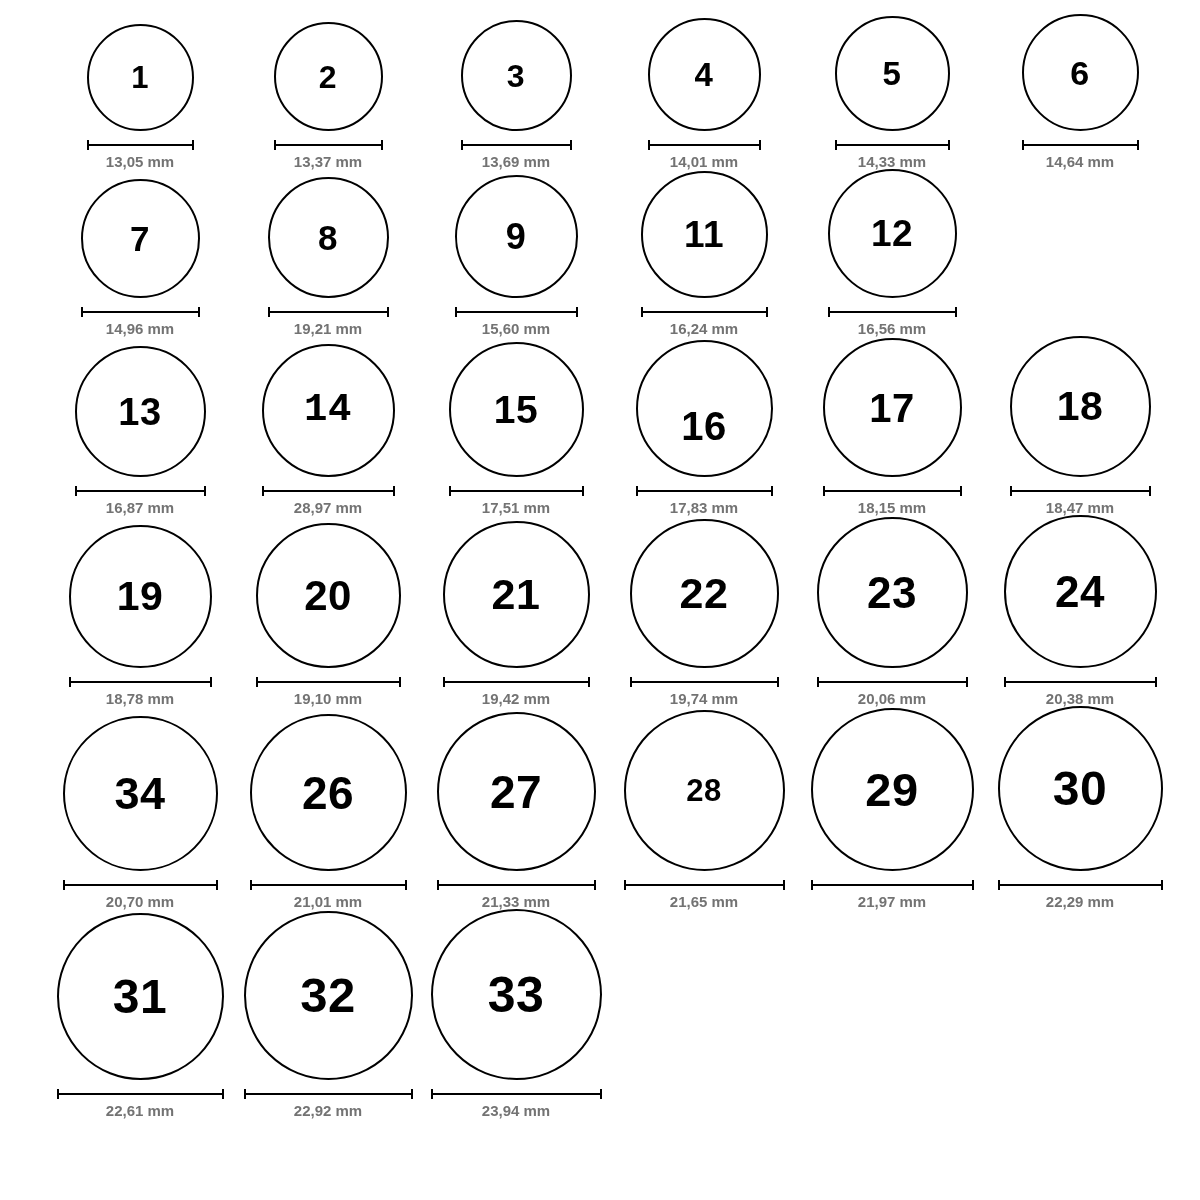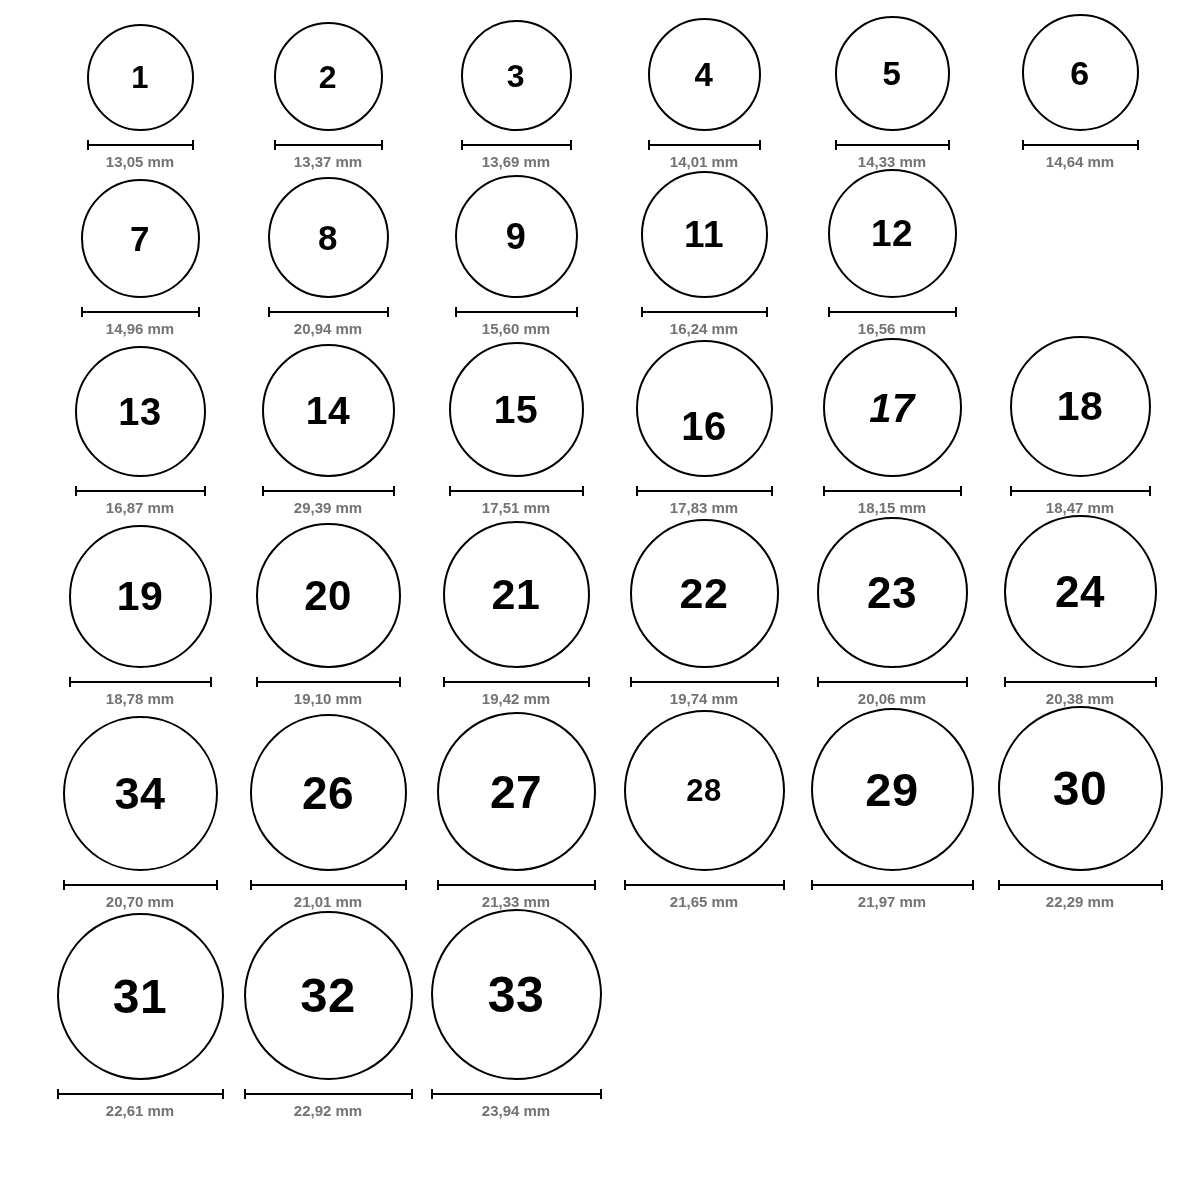--- a/index.html
+++ b/index.html
@@ -196,21 +196,21 @@
         <div class="circle-wrap">
           <div class="circle" style="width: 121px; height: 121px;">
             <span class="size-num" style="font-size: 35px;">8</span>
           </div>
         </div>
         <div class="measure">
           <div class="bar" style="width: 121px;">
             <div class="line"></div>
           </div>
         </div>
-        <div class="mm-label">20,94 mm</div>
+        <div class="mm-label">19,21 mm</div>
       </div>
       <div class="cell">
         <div class="circle-wrap">
           <div class="circle" style="width: 123px; height: 123px;">
             <span class="size-num" style="font-size: 36px;">9</span>
           </div>
         </div>
         <div class="measure">
           <div class="bar" style="width: 123px;">
             <div class="line"></div>
@@ -255,29 +255,29 @@
         <div class="measure">
           <div class="bar" style="width: 131px;">
             <div class="line"></div>
           </div>
         </div>
         <div class="mm-label">16,87 mm</div>
       </div>
       <div class="cell">
         <div class="circle-wrap">
           <div class="circle" style="width: 133px; height: 133px;">
-            <span class="size-num" style="font-size: 39px;">14</span>
+            <span class="size-num" style="font-size: 39px; font-family: Liberation Mono, monospace;">14</span>
           </div>
         </div>
         <div class="measure">
           <div class="bar" style="width: 133px;">
             <div class="line"></div>
           </div>
         </div>
-        <div class="mm-label">29,39 mm</div>
+        <div class="mm-label">28,97 mm</div>
       </div>
       <div class="cell">
         <div class="circle-wrap">
           <div class="circle" style="width: 135px; height: 135px;">
             <span class="size-num" style="font-size: 39px;">15</span>
           </div>
         </div>
         <div class="measure">
           <div class="bar" style="width: 135px;">
             <div class="line"></div>
@@ -293,21 +293,21 @@
         </div>
         <div class="measure">
           <div class="bar" style="width: 137px;">
             <div class="line"></div>
           </div>
         </div>
         <div class="mm-label">17,83 mm</div>
       </div>
       <div class="cell">
         <div class="circle-wrap">
-          <div class="circle" style="width: 139px; height: 139px; font-style: italic;">
+          <div class="circle" style="width: 139px; height: 139px;">
             <span class="size-num" style="font-size: 40px;">17</span>
           </div>
         </div>
         <div class="measure">
           <div class="bar" style="width: 139px;">
             <div class="line"></div>
           </div>
         </div>
         <div class="mm-label">18,15 mm</div>
       </div>

